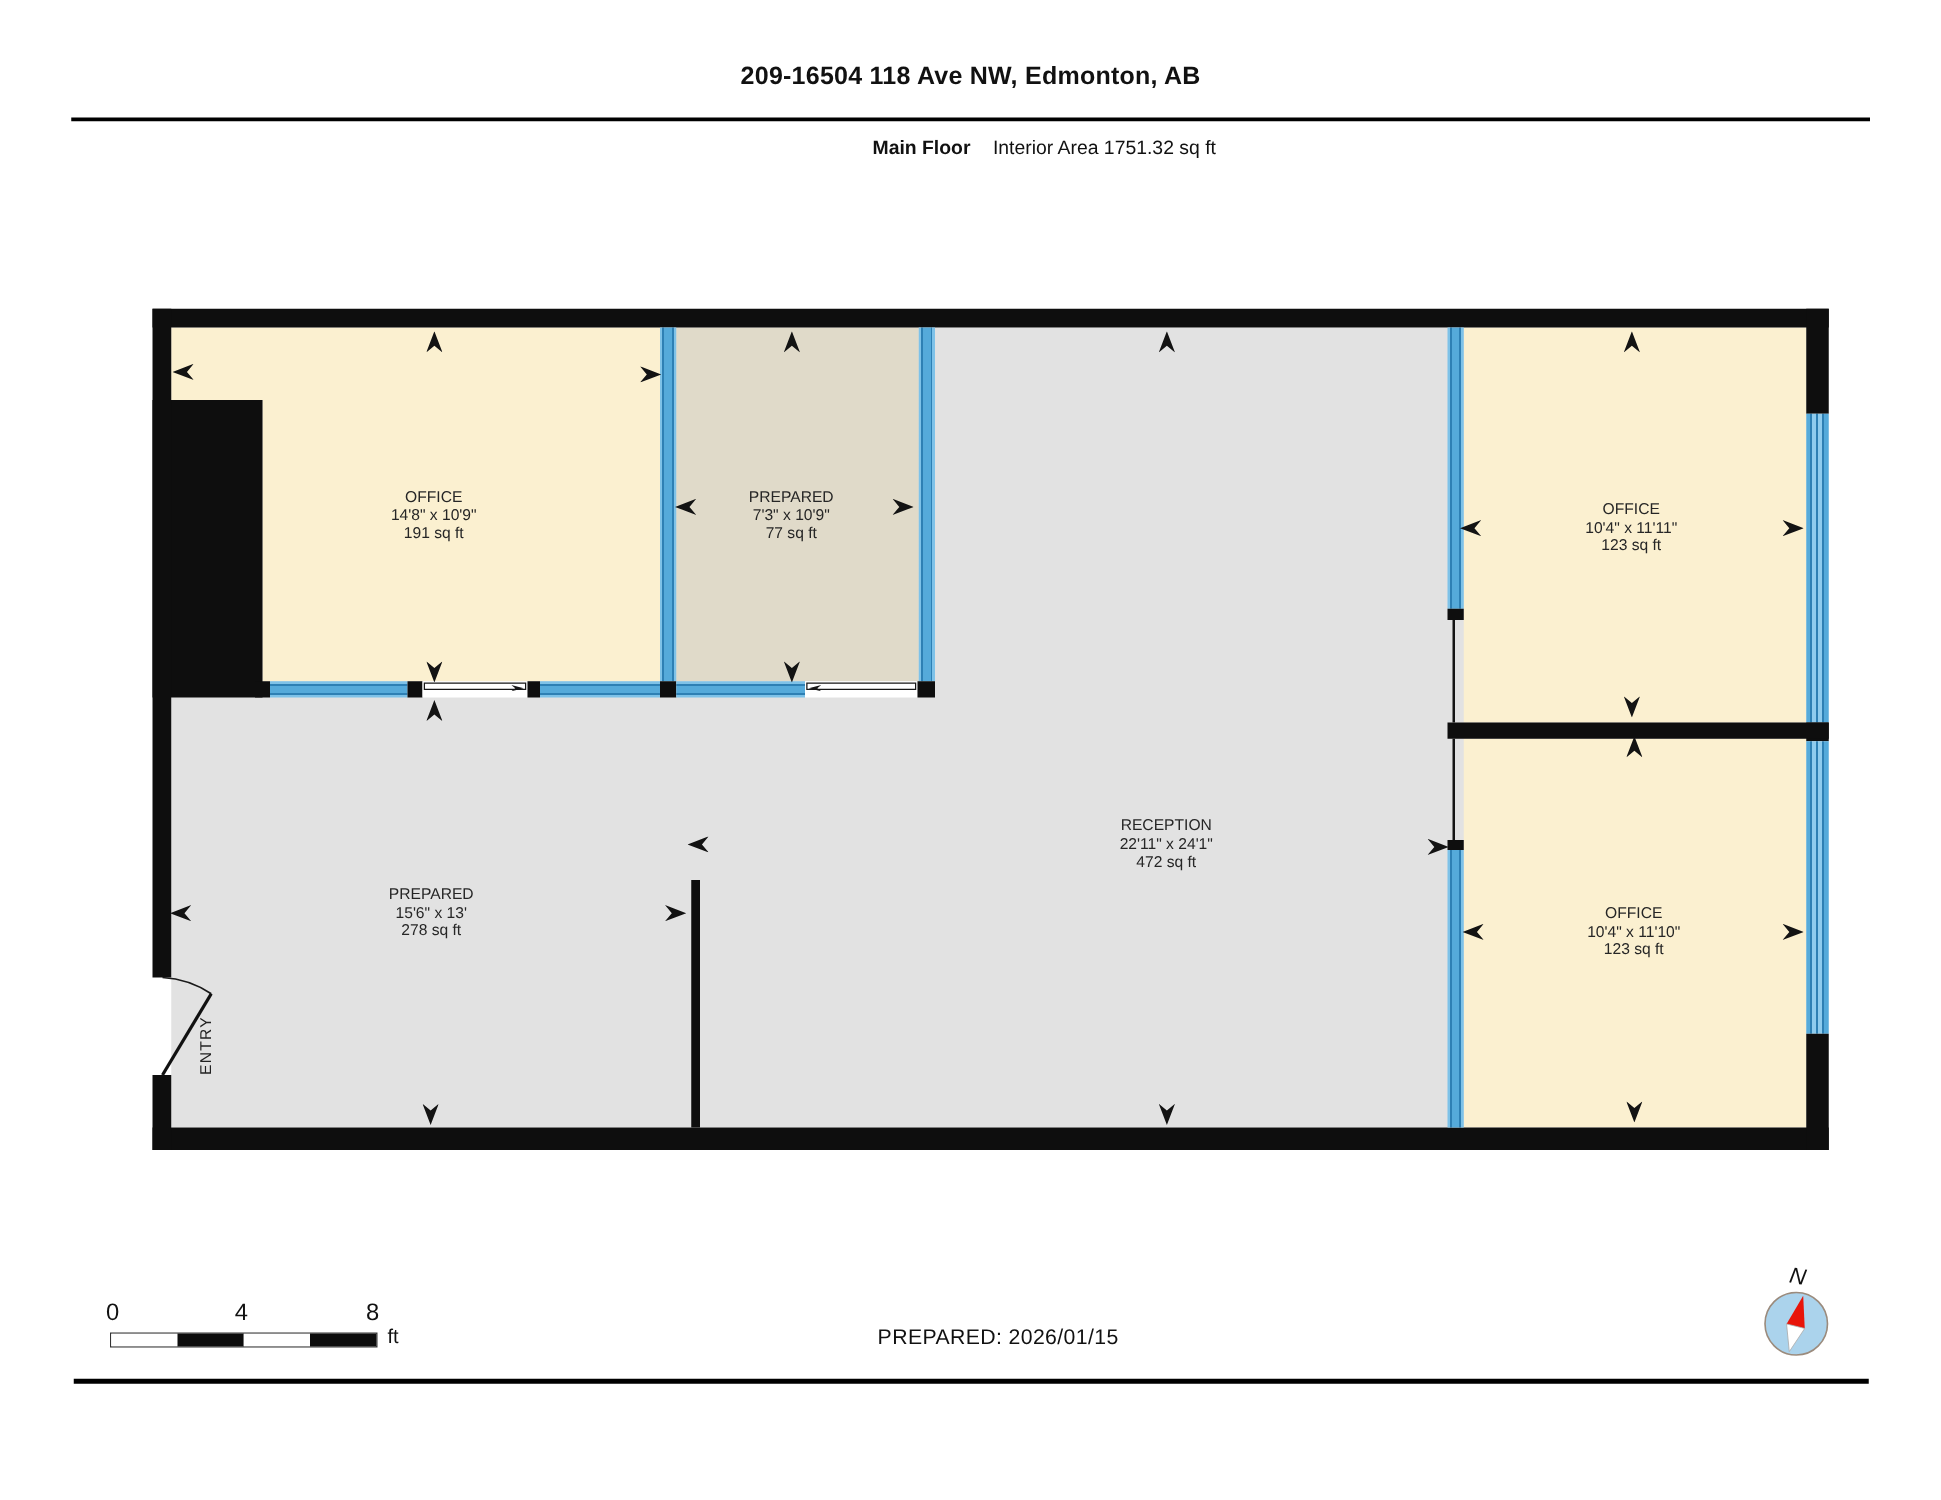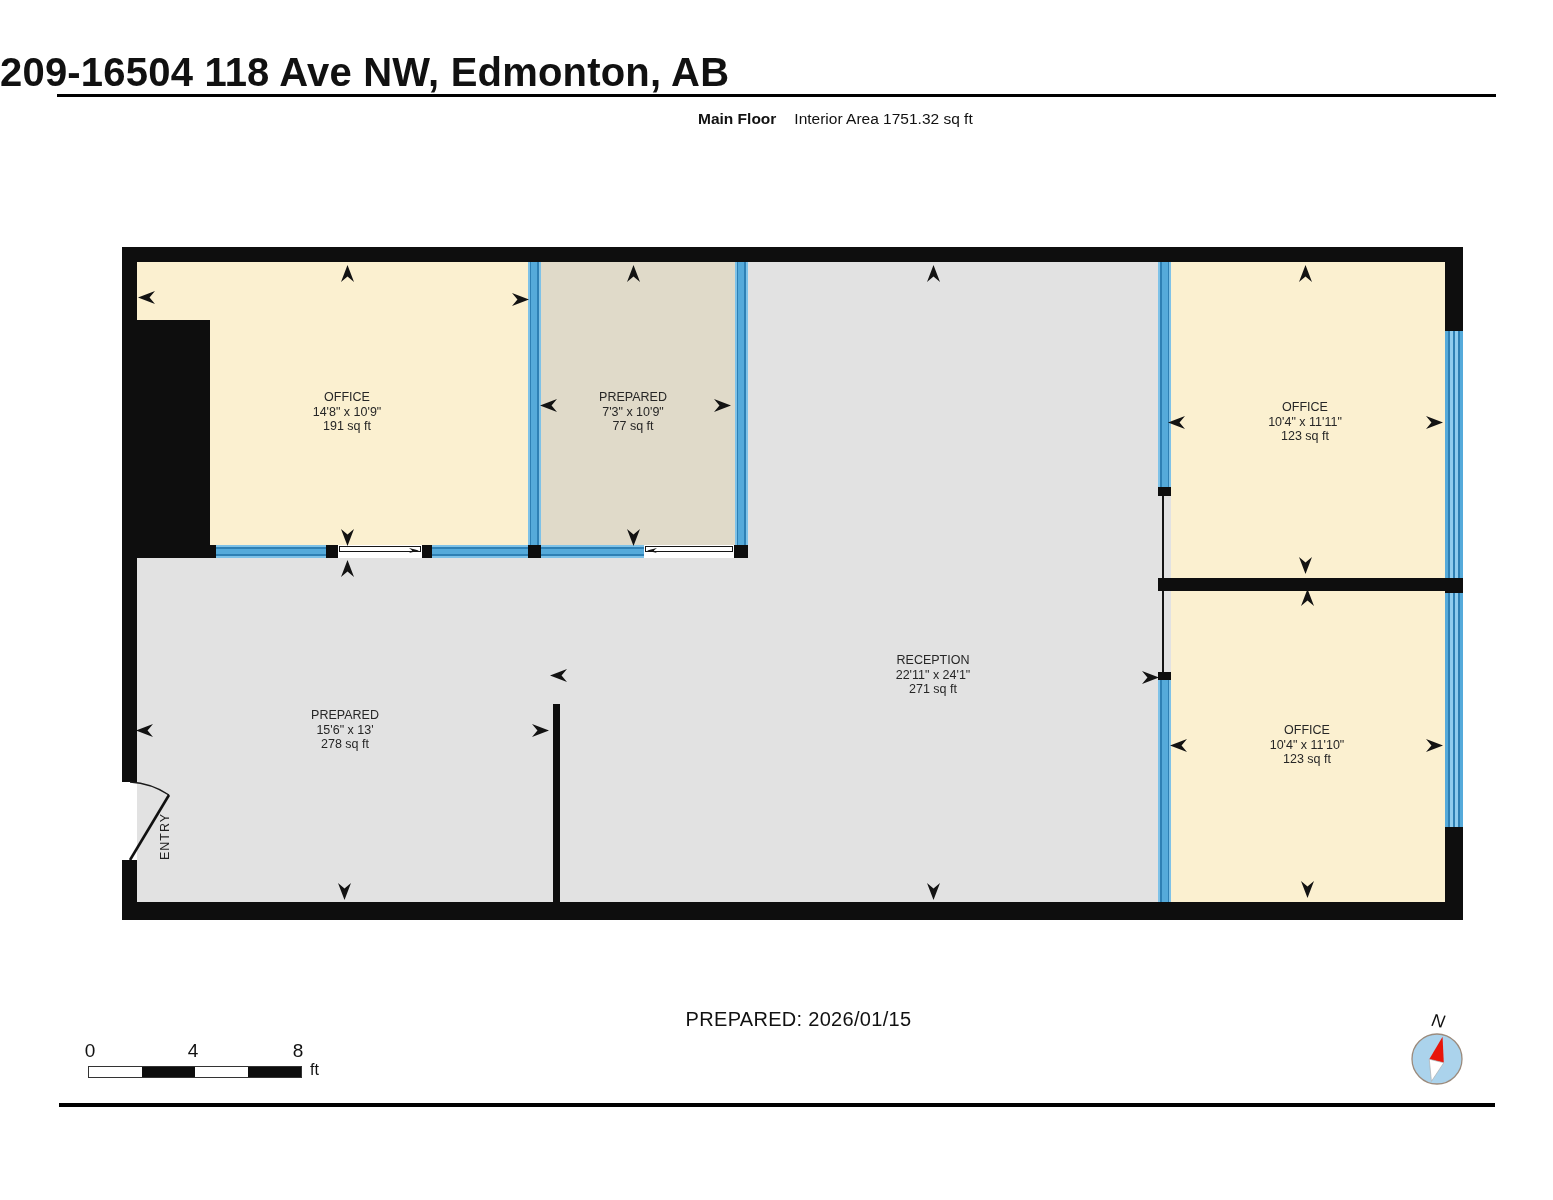--- a/index.html
+++ b/index.html
@@ -17,31 +17,31 @@
   .sarr.r{right:3px;clip-path:polygon(0 15%,100% 50%,0 85%,32% 50%);}
   .sarr.l{left:3px;clip-path:polygon(100% 15%,0 50%,100% 85%,68% 50%);}
   .dline{position:absolute;width:2px;background:#141414;}
   .ar{position:absolute;background:#131313;}
   .ar-up{width:13px;height:17px;clip-path:polygon(50% 0,100% 100%,50% 68%,0 100%);}
   .ar-down{width:13px;height:17px;clip-path:polygon(50% 100%,100% 0,50% 32%,0 0);}
   .ar-left{width:17px;height:13px;clip-path:polygon(0 50%,100% 0,68% 50%,100% 100%);}
   .ar-right{width:17px;height:13px;clip-path:polygon(100% 50%,0 0,32% 50%,0 100%);}
   .rlabel{position:absolute;transform:translate(-50%,-50%);text-align:center;
           font-size:12.5px;line-height:14.5px;color:#262626;white-space:nowrap;}
-  .title{position:absolute;left:0;right:0;top:50px;text-align:left;font-size:40px;font-weight:bold;letter-spacing:0.2px;}
+  .title{position:absolute;left:0;right:0;top:50px;text-align:center;font-size:20px;font-weight:bold;letter-spacing:0.2px;}
   .subtitle{position:absolute;left:698px;top:110px;display:flex;gap:18px;font-size:15.5px;align-items:baseline;}
   .subtitle .fl{font-weight:bold;}
   .entry-label{position:absolute;left:36px;top:546px;height:86px;display:flex;align-items:center;justify-content:center;
                writing-mode:vertical-rl;transform:rotate(180deg);font-size:12.5px;letter-spacing:1px;color:#222;}
   .scale-num{position:absolute;width:24px;text-align:center;top:1040px;font-size:19px;color:#111;}
   .scale-bar{position:absolute;left:88px;top:1066px;width:212px;height:10px;border:1px solid #333;display:flex;box-sizing:content-box;}
   .scale-bar .seg{width:53px;height:100%;}
   .seg.b{background:#0d0d0d;} .seg.wht{background:#fff;}
   .scale-ft{position:absolute;left:310px;top:1061px;font-size:16px;}
-  .prepared{position:absolute;left:0;right:0;top:1008px;text-align:center;font-size:20px;letter-spacing:0.3px;padding-left:44px;}
+  .prepared{position:absolute;left:0;right:0;top:1060px;text-align:center;font-size:17px;letter-spacing:0.3px;padding-left:44px;}
   .hr1{position:absolute;left:57px;top:94px;width:1439px;height:3px;background:#000;}
   .hr2{position:absolute;left:59px;top:1103px;width:1436px;height:4px;background:#000;}
   .disclaimer{position:absolute;left:59px;top:1114px;font-size:14.5px;color:#111;}
 </style>
 </head>
 <body>
 
 <div class="page">
 
   <div class="title">209-16504 118 Ave NW, Edmonton, AB</div>
@@ -113,21 +113,21 @@
       <div>191 sq ft</div>
     </div>
     <div class="rlabel" style="left:511px;top:165px;">
       <div>PREPARED</div>
       <div>7'3" x 10'9"</div>
       <div>77 sq ft</div>
     </div>
     <div class="rlabel" style="left:811px;top:428px;">
       <div>RECEPTION</div>
       <div>22'11" x 24'1"</div>
-      <div>271 sq ft</div>
+      <div>472 sq ft</div>
     </div>
     <div class="rlabel" style="left:223px;top:483px;">
       <div>PREPARED</div>
       <div>15'6" x 13'</div>
       <div>278 sq ft</div>
     </div>
     <div class="rlabel" style="left:1183px;top:175px;">
       <div>OFFICE</div>
       <div>10'4" x 11'11"</div>
       <div>123 sq ft</div>

